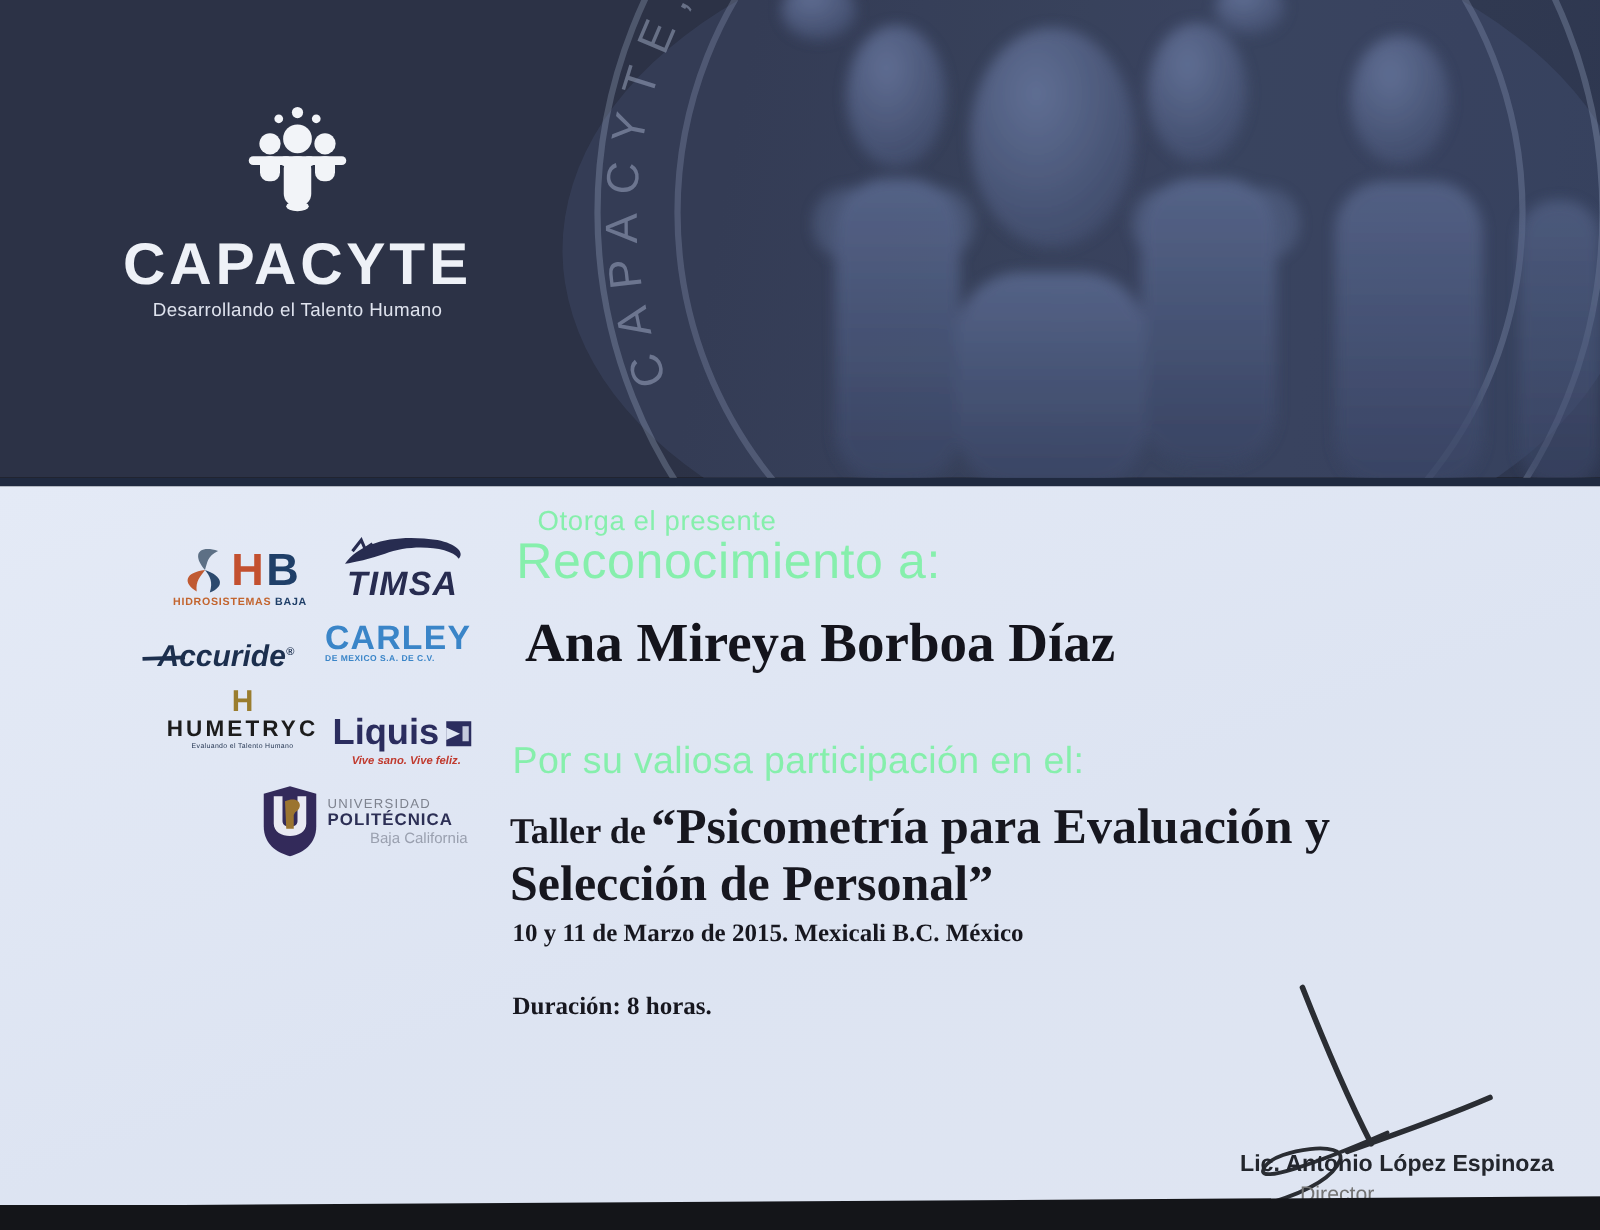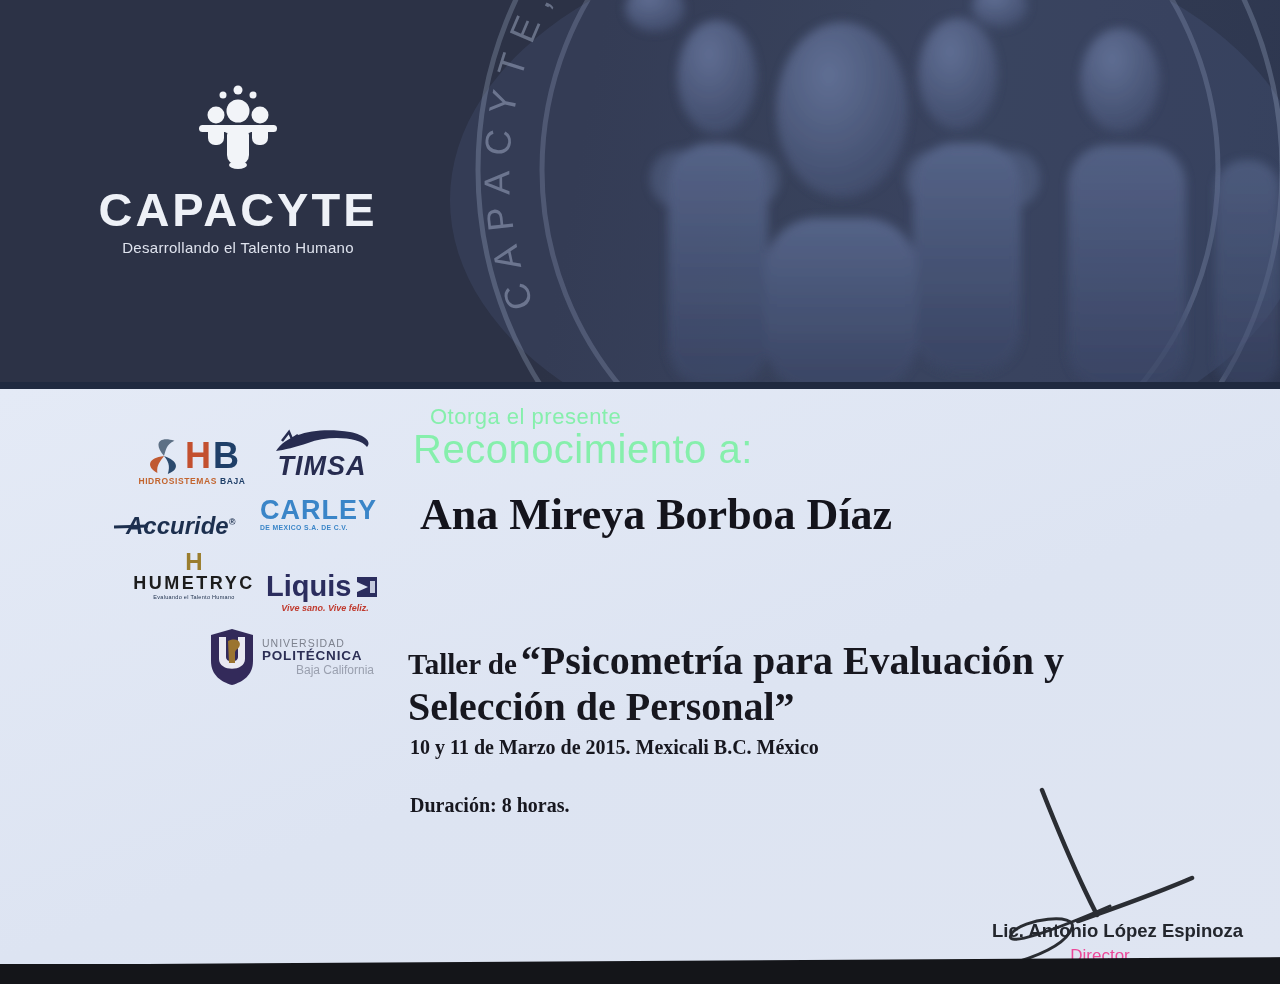--- a/index.html
+++ b/index.html
@@ -60,21 +60,21 @@
           font-family:"Liberation Serif","DejaVu Serif",serif;font-weight:700;line-height:1.16;}
   .course-prefix{font-size:29px;}
   .course-big{font-size:40px;}
   .dateloc{left:410px;top:736px;font-size:20px;font-weight:700;color:#17171f;
            font-family:"Liberation Serif","DejaVu Serif",serif;}
   .duration{left:410px;top:762px;font-size:20px;font-weight:700;color:#17171f;
             font-family:"Liberation Serif","DejaVu Serif",serif;margin-top:32px;}
   
   .sig-svg{left:960px;top:778px;width:250px;height:185px;}
   .signer-name{left:992px;top:920px;font-size:18.5px;font-weight:700;color:#23262d;}
-  .signer-title{left:1040px;top:946px;width:120px;text-align:center;font-size:17px;color:#ec4899;}
+  .signer-title{left:1040px;top:946px;width:120px;font-size:17px;color:#737373;}
   
   .bottom-band{position:absolute;left:-12px;top:961px;width:1304px;height:40px;
                background:#141519;transform:rotate(-0.35deg);}
 </style>
 </head>
 <body>
 
 <div class="page">
 
   <div class="header">
@@ -220,20 +220,21 @@
     <div>
       <div class="upbc-l1">UNIVERSIDAD</div>
       <div class="upbc-l2">POLITÉCNICA</div>
       <div class="upbc-l3">Baja California</div>
     </div>
   </div>
 
   <div class="abs presents gold">Otorga el presente</div>
   <div class="abs recognition gold">Reconocimiento a:</div>
   <div class="abs recipient">Ana Mireya Borboa Díaz</div>
+  <div class="abs participation gold">Por su valiosa participación en el:</div>
 
   <div class="abs course">
     <div><span class="course-prefix">Taller de</span>
       <span class="course-big">“Psicometría para Evaluación y</span></div>
     <div class="course-big">Selección de Personal”</div>
   </div>
 
   <div class="abs dateloc">10 y 11 de Marzo de 2015. Mexicali B.C. México</div>
   <div class="abs duration">Duración: 8 horas.</div>
 

